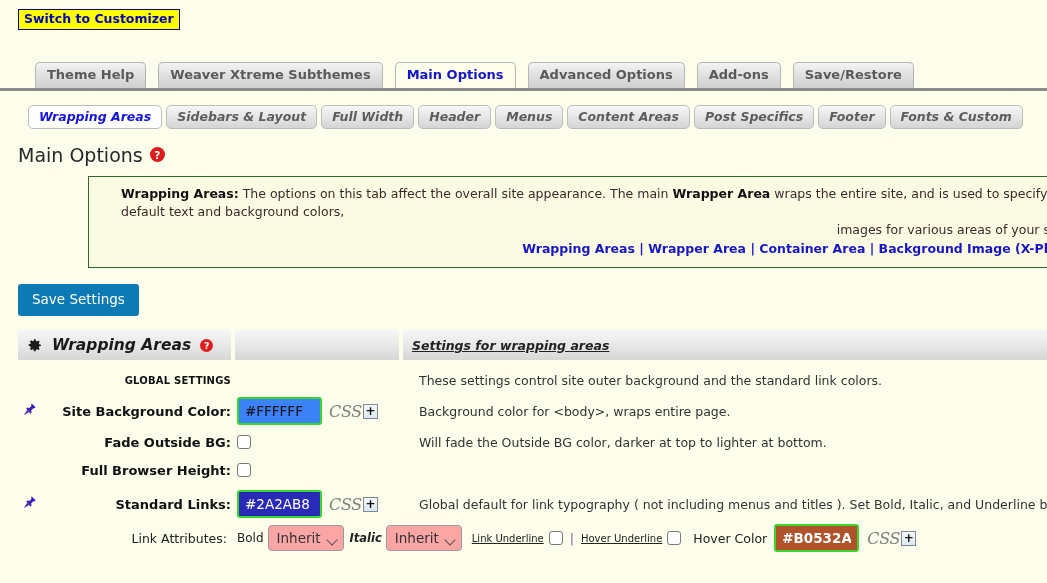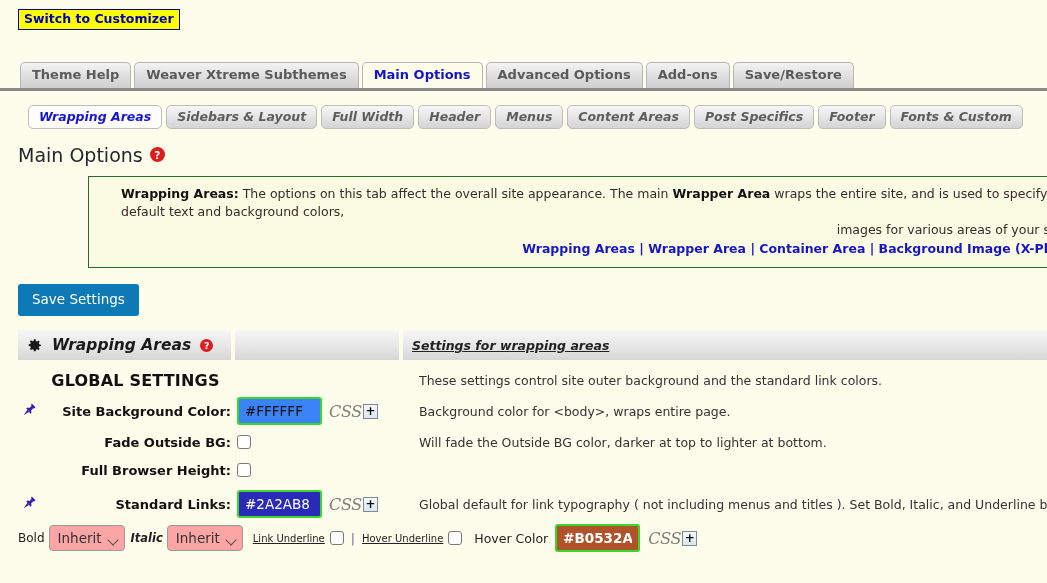--- a/index.html
+++ b/index.html
@@ -25,21 +25,21 @@
   }
 
   
   .tabbar {
     margin: 32px 0 0 0;
     padding: 0 0 0 18px;
     border-bottom: 3px solid #8a8a8a;
     height: 26px;
     position: relative;
   }
-  .tabbar ul { list-style: none; margin: 2px; padding: 0; display: flex; align-items: flex-end; gap: 3px; height: 26px;}
+  .tabbar ul { list-style: none; margin: 17px; padding: 0; display: flex; align-items: flex-end; gap: 12px; height: 26px;}
   .tabbar li {
     background: linear-gradient(to bottom, #f3f3f3 0%, #dedede 55%, #cfcfcf 100%);
     border: 1px solid #b6b6b6;
     border-bottom: none;
     border-radius: 5px 5px 0 0;
     padding: 4px 11px 5px 11px;
     font-size: 13px;
     font-weight: bold;
     color: #5a5a5a;
     cursor: pointer;
@@ -201,24 +201,24 @@
     flex: 1;
     font-size: 12.5px;
     color: #333;
     white-space: nowrap;
     overflow: hidden;
     padding-left: 9px;
     box-sizing: border-box;
   }
 
   .global-settings-label {
-    font-size: 16px;
+    font-size: 10px;
     font-weight: bold;
     color: #111;
-    text-align: center;
+    text-align: right;
     padding-right: 6px;
     letter-spacing: 0.2px;
   }
 
   
   .pin { display: inline-block; width: 15px; height: 15px; }
 
   
   .colorfield {
     border: 2px solid #3ad62c;
@@ -495,20 +495,21 @@
       <input class="colorfield blue" type="text" value="#2A2AB8" style="">
       <span class="css-btn">
         <span class="css-txt">CSS</span>
         <span class="plus">+</span>
       </span>
     </div>
     <div class="col-desc">Global default for link typography ( not including menus and titles ). Set Bold, Italic, and Underline by setting those options for specific</div>
   </div>
 
   <div class="attr-row">
+    <div class="attr-label">Link Attributes:</div>
     <span class="attr-bold-lbl">Bold</span>
     <span class="select-wrap">
       <select class="selectbox">
         <option>Inherit</option>
       </select>
     </span>
     <span class="attr-italic-lbl">Italic</span>
     <span class="select-wrap">
       <select class="selectbox">
         <option>Inherit</option>

